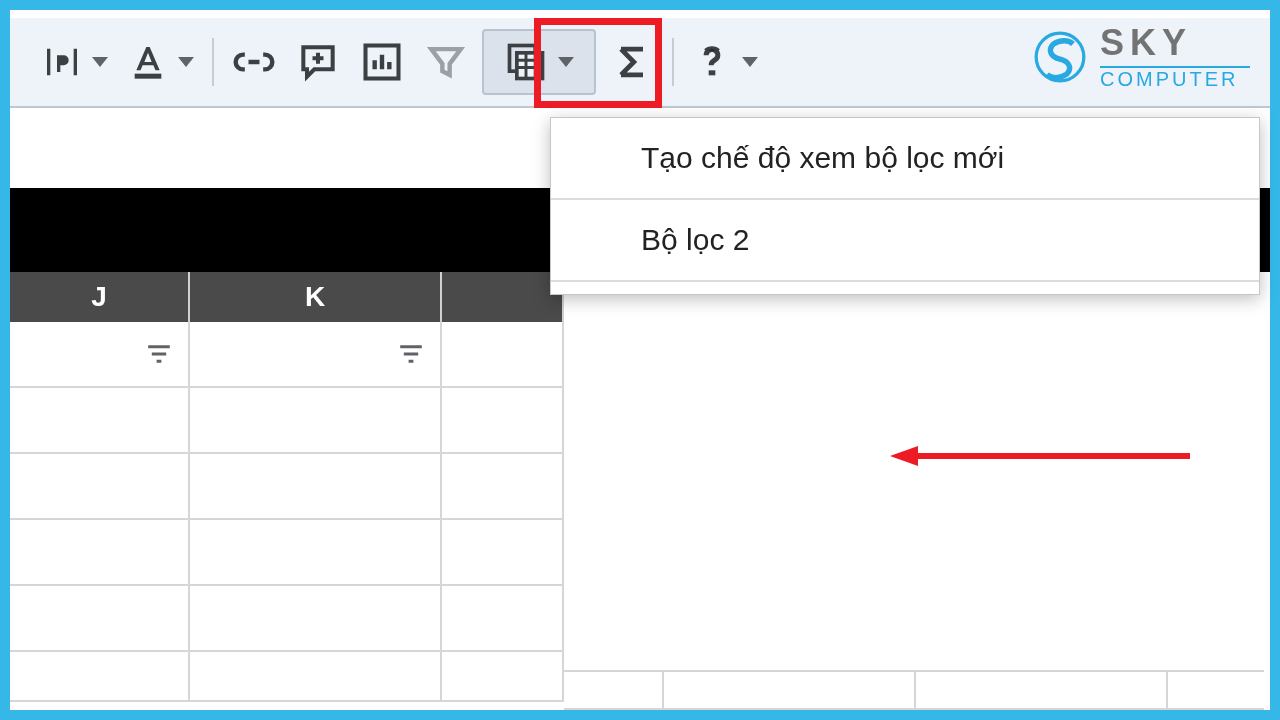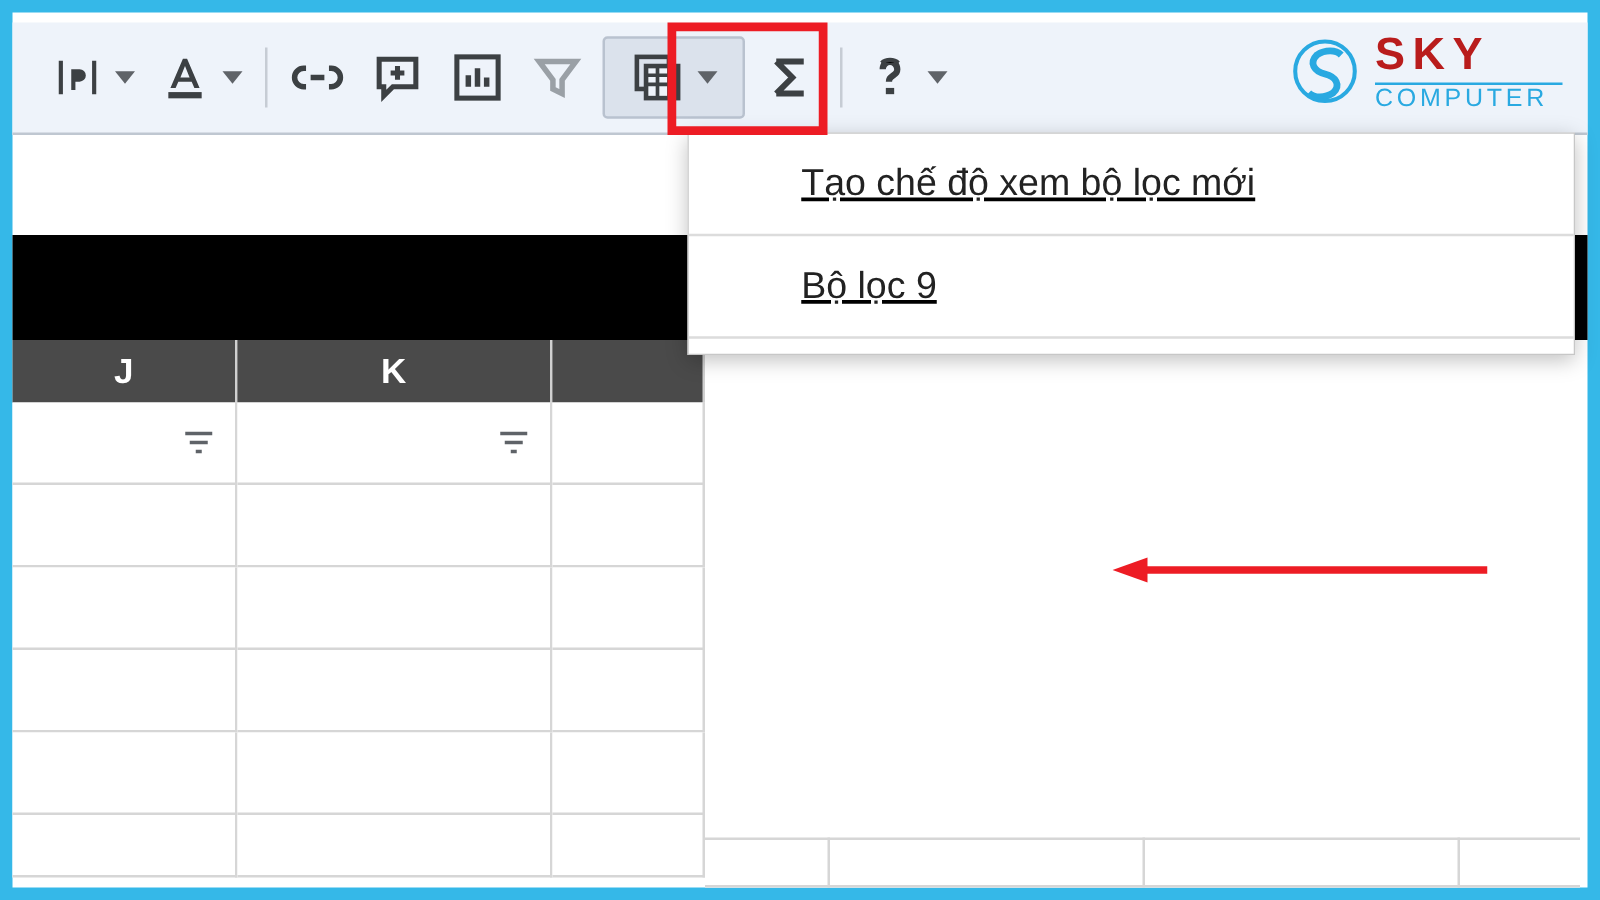--- a/index.html
+++ b/index.html
@@ -89,29 +89,28 @@
     border-right: 2px solid #d6d6d6;
     border-bottom: 2px solid #d6d6d6;
     background: #fff;
     display:flex; align-items:center; justify-content:flex-end;
     padding-right:14px;
   }
   .gcell .filter-glyph { color:#5f6368; }
 
   .menu {
     position: absolute;
-    top: 96px;
+    top: 107px;
     left: 540px;
     width: 710px;
     background: #fff;
     border: 1px solid #c7c7c7;
     box-shadow: 0 4px 16px rgba(0,0,0,0.25);
     z-index: 3;
     padding: 6px 0;
-    text-decoration: underline;
   }
   .mitem {
     height: 68px;
     display: flex; align-items: center;
     font-size: 30px;
     color: #222;
     padding-left: 90px;
     position: relative;
     cursor: pointer;
   }
@@ -138,21 +137,21 @@
 
   .logo {
     position: absolute;
     top: 12px; right: 20px;
     display: flex; align-items: center;
     gap: 14px;
     z-index: 6;
     pointer-events: none;
   }
   .logo .mark { width: 52px; height: 52px; }
-  .logo .text1 { color:#b91c1c; font-size:36px; font-weight:bold; letter-spacing:6px; font-family: Arial; }
+  .logo .text1 { color:#737373; font-size:36px; font-weight:bold; letter-spacing:6px; font-family: Arial; }
   .logo .text2 { color:#29a9e1; font-size:20px; letter-spacing:3px; margin-top:-4px; }
   .logo .stack { display:flex; flex-direction:column; border-top: 0; }
   .logo .divline { height:2px; background:#29a9e1; width:150px; margin:2px 0 4px 0; }
 </style>
 </head>
 <body>
 
 <div class="frame">
 
   <div class="toolbar">
@@ -280,21 +279,21 @@
     <div class="gcell" style="width:252px;height:40px;border-top:2px solid #d6d6d6"></div>
     <div class="gcell" style="width:96px;height:40px;border-top:2px solid #d6d6d6;border-right:none"></div>
   </div>
 
   <div class="menu">
     <div class="mitem">
       <span>Tạo chế độ xem bộ lọc mới</span>
     </div>
     <div class="msep"></div>
     <div class="mitem">
-      <span>Bộ lọc 9</span>
+      <span>Bộ lọc 2</span>
     </div>
     <div class="msep"></div>
   </div>
 
   <svg class="arrow-callout" viewBox="0 0 300 24">
     <line x1="300" y1="12" x2="22" y2="12" stroke="#ed1c24" stroke-width="6"></line>
     <polygon points="0,12 28,2 28,22" fill="#ed1c24"></polygon>
   </svg>
 
   <div class="logo">

